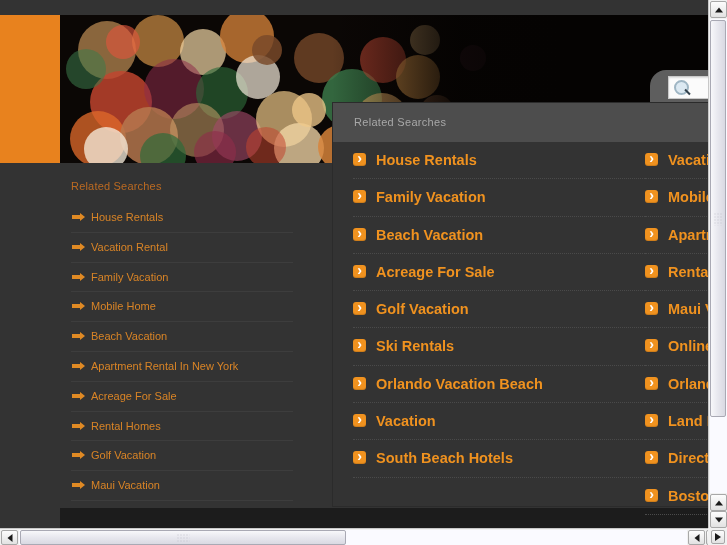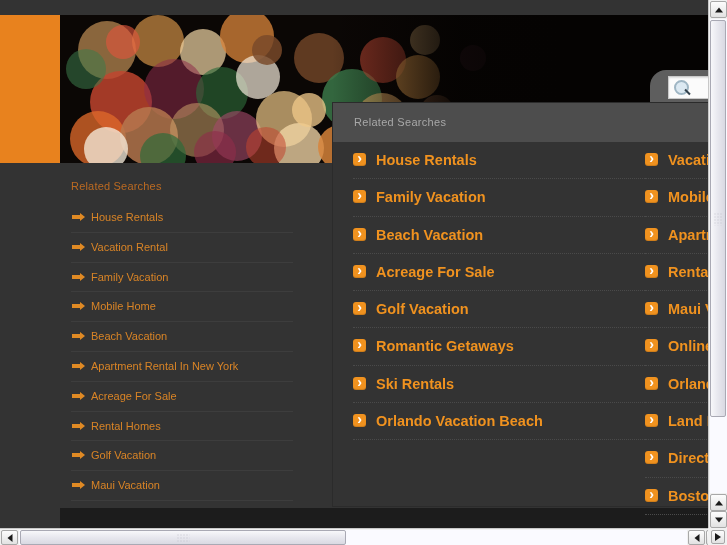--- a/index.html
+++ b/index.html
@@ -421,23 +421,24 @@
     <div class="overlay-header">
       <div class="overlay-title">Related Searches</div>
     </div>
     <div class="overlay-body">
       <div class="ov-col left" id="ov-left">
           <div class="ov-item"><span class="ov-icon"></span><span>House Rentals</span></div>
           <div class="ov-item"><span class="ov-icon"></span><span>Family Vacation</span></div>
           <div class="ov-item"><span class="ov-icon"></span><span>Beach Vacation</span></div>
           <div class="ov-item"><span class="ov-icon"></span><span>Acreage For Sale</span></div>
           <div class="ov-item"><span class="ov-icon"></span><span>Golf Vacation</span></div>
-          <div class="ov-item"><span class="ov-icon"></span><span>Romantic Getaways</span></div>
           <div class="ov-item"><span class="ov-icon"></span><span>Ski Rentals</span></div>
           <div class="ov-item"><span class="ov-icon"></span><span>Orlando Vacation Beach</span></div>
+          <div class="ov-item"><span class="ov-icon"></span><span>Vacation</span></div>
+          <div class="ov-item"><span class="ov-icon"></span><span>South Beach Hotels</span></div>
         </div>
       <div class="ov-col right" id="ov-right">
           <div class="ov-item"><span class="ov-icon"></span><span>Vacation Rental</span></div>
           <div class="ov-item"><span class="ov-icon"></span><span>Mobile Home</span></div>
           <div class="ov-item"><span class="ov-icon"></span><span>Apartment Rental In New York</span></div>
           <div class="ov-item"><span class="ov-icon"></span><span>Rental Homes</span></div>
           <div class="ov-item"><span class="ov-icon"></span><span>Maui Vacation</span></div>
           <div class="ov-item"><span class="ov-icon"></span><span>Online Vacation</span></div>
           <div class="ov-item"><span class="ov-icon"></span><span>Orlando Vacation</span></div>
           <div class="ov-item"><span class="ov-icon"></span><span>Land For Sale</span></div>

